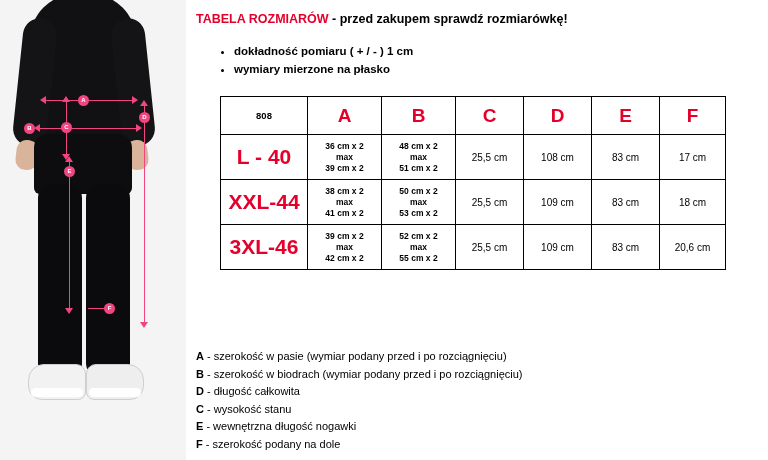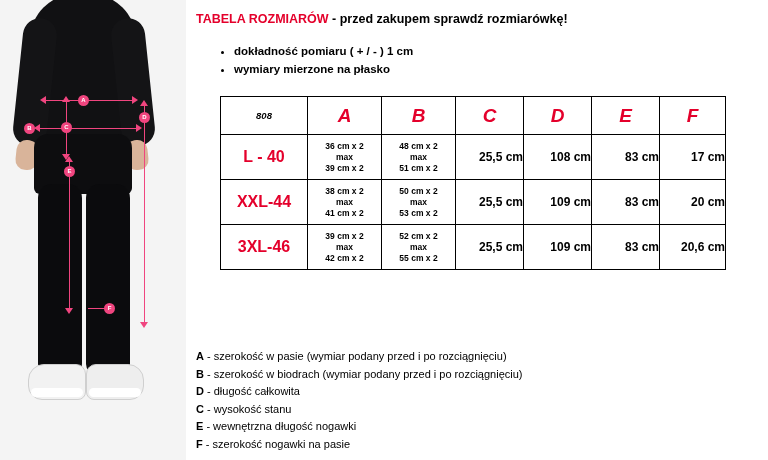--- a/index.html
+++ b/index.html
@@ -243,50 +243,48 @@
     width: 498px;
   }
   #size-table th, #size-table td {
     border: 1px solid #000000;
     text-align: center;
     vertical-align: middle;
     padding: 0;
   }
   #size-table thead th {
     height: 37px;
-    font-style: italic;
   }
   #size-table .col-code {
     width: 86px;
     font-size: 9.5px;
     font-weight: bold;
     color: #000000;
   }
   #size-table .col-head {
     font-size: 19px;
     font-weight: bold;
     color: #e4002b;
   }
   #size-table tbody tr { height: 45px; }
   #size-table .cell-size {
-    font-size: 16px;
+    font-size: 21px;
     font-weight: bold;
     color: #e4002b;
   }
   #size-table .cell-multi {
     font-size: 8.5px;
     font-weight: bold;
     color: #000000;
     line-height: 11px;
   }
   #size-table .cell-plain {
-    font-size: 12px;
-    font-weight: bold;
-    color: #000000;
-    text-align: right;
+    font-size: 10px;
+    font-weight: normal;
+    color: #000000;
   }
   .c-a { width: 73px; }
   .c-b { width: 73px; }
   .c-c { width: 67px; }
   .c-d { width: 67px; }
   .c-e { width: 67px; }
   .c-f { width: 65px; }
 
   
   #legend {
@@ -388,21 +386,21 @@
           <td class="cell-plain">83 cm</td>
           <td class="cell-plain">17 cm</td>
         </tr>
         <tr>
           <td class="cell-size">XXL-44</td>
           <td class="cell-multi">38 cm x 2<br>max<br>41 cm x 2</td>
           <td class="cell-multi">50 cm x 2<br>max<br>53 cm x 2</td>
           <td class="cell-plain">25,5 cm</td>
           <td class="cell-plain">109 cm</td>
           <td class="cell-plain">83 cm</td>
-          <td class="cell-plain">20 cm</td>
+          <td class="cell-plain">18 cm</td>
         </tr>
         <tr>
           <td class="cell-size">3XL-46</td>
           <td class="cell-multi">39 cm x 2<br>max<br>42 cm x 2</td>
           <td class="cell-multi">52 cm x 2<br>max<br>55 cm x 2</td>
           <td class="cell-plain">25,5 cm</td>
           <td class="cell-plain">109 cm</td>
           <td class="cell-plain">83 cm</td>
           <td class="cell-plain">20,6 cm</td>
         </tr>
@@ -419,18 +417,18 @@
       <div class="leg-row">
         <span class="leg-key">D</span><span> - długość całkowita</span>
       </div>
       <div class="leg-row">
         <span class="leg-key">C</span><span> - wysokość stanu</span>
       </div>
       <div class="leg-row">
         <span class="leg-key">E</span><span> - wewnętrzna długość nogawki</span>
       </div>
       <div class="leg-row">
-        <span class="leg-key">F</span><span> - szerokość nogawki na pasie</span>
+        <span class="leg-key">F</span><span> - szerokość podany na dole</span>
       </div>
     </div>
 
   </div>
 </div>
 
 </body></html>

